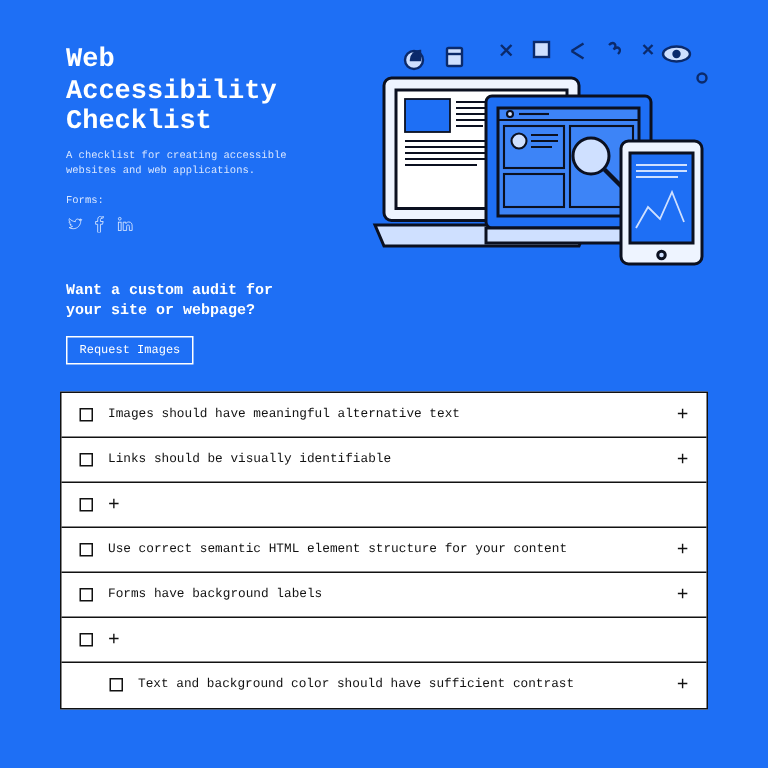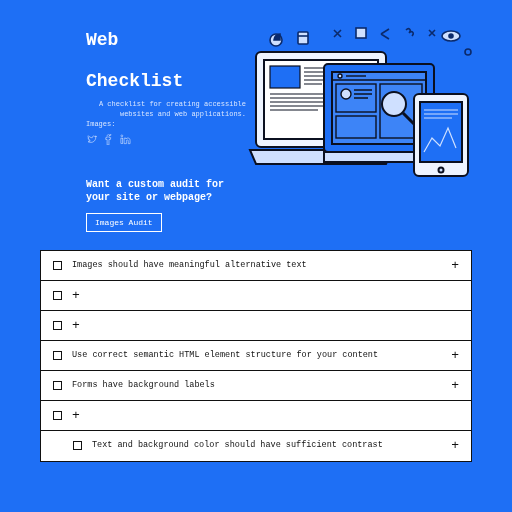--- a/index.html
+++ b/index.html
@@ -5,37 +5,37 @@
   * { margin: 0; padding: 0; box-sizing: border-box; }
   body {
     width: 512px;
     height: 512px;
     background: #1e6ff5;
     font-family: "Courier New", Courier, monospace;
     overflow: hidden;
     position: relative;
   }
   .hero {
-    padding: 30px 40px 18px 86px;
+    padding: 30px 40px 18px 44px;
     display: flex;
     gap: 10px;
   }
   .hero-left { width: 160px; color: #fff; }
   .title {
     font-size: 18px;
     font-weight: bold;
     line-height: 1.15;
     color: #fff;
     margin-bottom: 8px;
   }
   .subtitle {
     font-size: 7px;
     line-height: 1.4;
     color: #d8e6ff;
-    text-align: right;
+    margin-bottom: 10px;
   }
   .share-label {
     font-size: 7px;
     color: #d8e6ff;
     margin-bottom: 4px;
   }
   .share-icons { display: flex; gap: 6px; }
   .share-icons svg { width: 11px; height: 11px; fill: none; stroke: #d8e6ff; stroke-width: 1.3; }
   .audit-block { margin-top: 28px; }
   .audit-text {
@@ -92,25 +92,25 @@
     line-height: 1;
   }
 </style>
 </head>
 <body>
 
 <div class="hero">
   <div class="hero-left">
     <h1 class="title">
       <span>Web</span><br>
-      <br>
+      <span>Accessibility</span><br>
       <span>Checklist</span>
     </h1>
     <p class="subtitle">A checklist for creating accessible websites and web applications.</p>
-    <div class="share-label">Images:</div>
+    <div class="share-label">Forms:</div>
     <div class="share-icons">
       <span>
         <svg viewBox="0 0 24 24">
             <path d="M22 5.8c-.7.3-1.5.6-2.3.7.8-.5 1.4-1.3 1.7-2.2-.8.5-1.6.8-2.5 1-1.5-1.6-4-1.1-4.9.9-.3.6-.4 1.3-.3 2C10.3 8 7.1 6.3 5 3.7c-1 1.8-.5 4 1.2 5.1-.6 0-1.2-.2-1.7-.4 0 1.8 1.3 3.5 3.1 3.9-.6.2-1.2.2-1.8.1.5 1.6 2 2.7 3.7 2.7-1.4 1.1-3.2 1.7-5 1.7 1.8 1.1 3.8 1.7 5.9 1.7 7.1 0 11-5.9 11-11v-.5c.8-.5 1.4-1.2 1.9-2z"></path>
           </svg>
       </span>
       <span>
         <svg viewBox="0 0 24 24">
             <path d="M14 3h3V0h-3c-2.8 0-5 2.2-5 5v3H6v4h3v12h4V12h3l1-4h-4V5c0-1.1.9-2 2-2z"></path>
           </svg>
@@ -118,21 +118,21 @@
       <span>
         <svg viewBox="0 0 24 24">
             <rect x="2" y="9" width="4" height="12"></rect>
             <circle cx="4" cy="4" r="2"></circle>
             <path d="M9 9h4v2c.6-1.1 2-2.3 4-2.3 4 0 5 2.6 5 6V21h-4v-5c0-1.3 0-3-2-3s-2 1.5-2 3v5H9z"></path>
           </svg>
       </span>
     </div>
     <div class="audit-block">
       <div class="audit-text">Want a custom audit for your site or webpage?</div>
-      <button class="audit-btn">Images Audit</button>
+      <button class="audit-btn">Request Images</button>
     </div>
   </div>
   <div class="hero-right">
     <svg class="illus" viewBox="0 0 230 170">
 
       <g stroke="#0b2a6b" stroke-width="1.6" fill="none">
         <circle cx="30" cy="18" r="6" fill="#cfe0ff"></circle>
         <path d="M28 18 a6 6 0 0 1 6 -6 v6 z" fill="#0b2a6b"></path>
         <rect x="52" y="10" width="10" height="12" rx="1" fill="#cfe0ff"></rect>
         <path d="M52 14 h10"></path>
@@ -191,20 +191,21 @@
 </div>
 
 <div class="checklist">
   <div class="check-row">
     <span class="checkbox"></span>
     <span class="check-text">Images should have meaningful alternative text</span>
     <span class="plus">+</span>
   </div>
   <div class="check-row">
     <span class="checkbox"></span>
+    <span class="check-text">Links should be visually identifiable</span>
     <span class="plus">+</span>
   </div>
   <div class="check-row">
     <span class="checkbox"></span>
     <span class="plus">+</span>
   </div>
   <div class="check-row">
     <span class="checkbox"></span>
     <span class="check-text">Use correct semantic HTML element structure for your content</span>
     <span class="plus">+</span>

